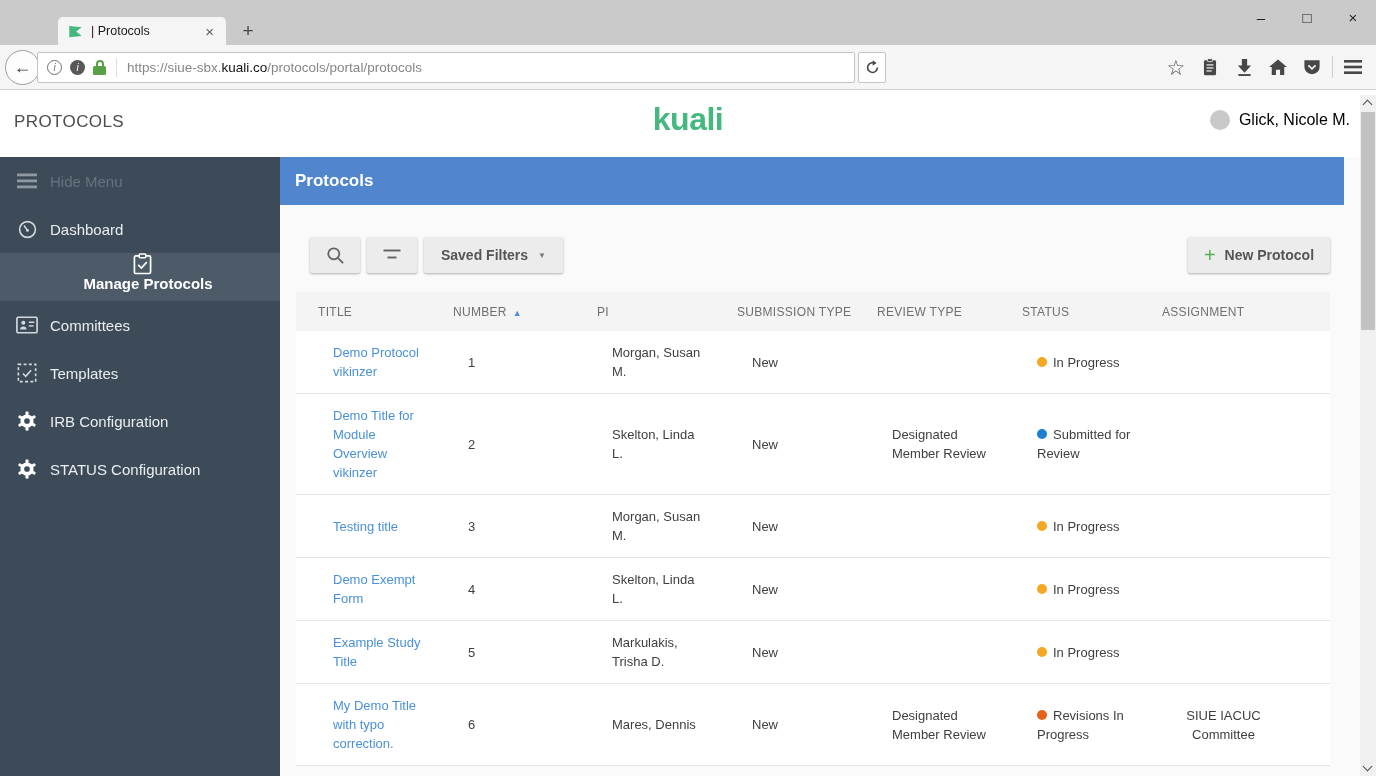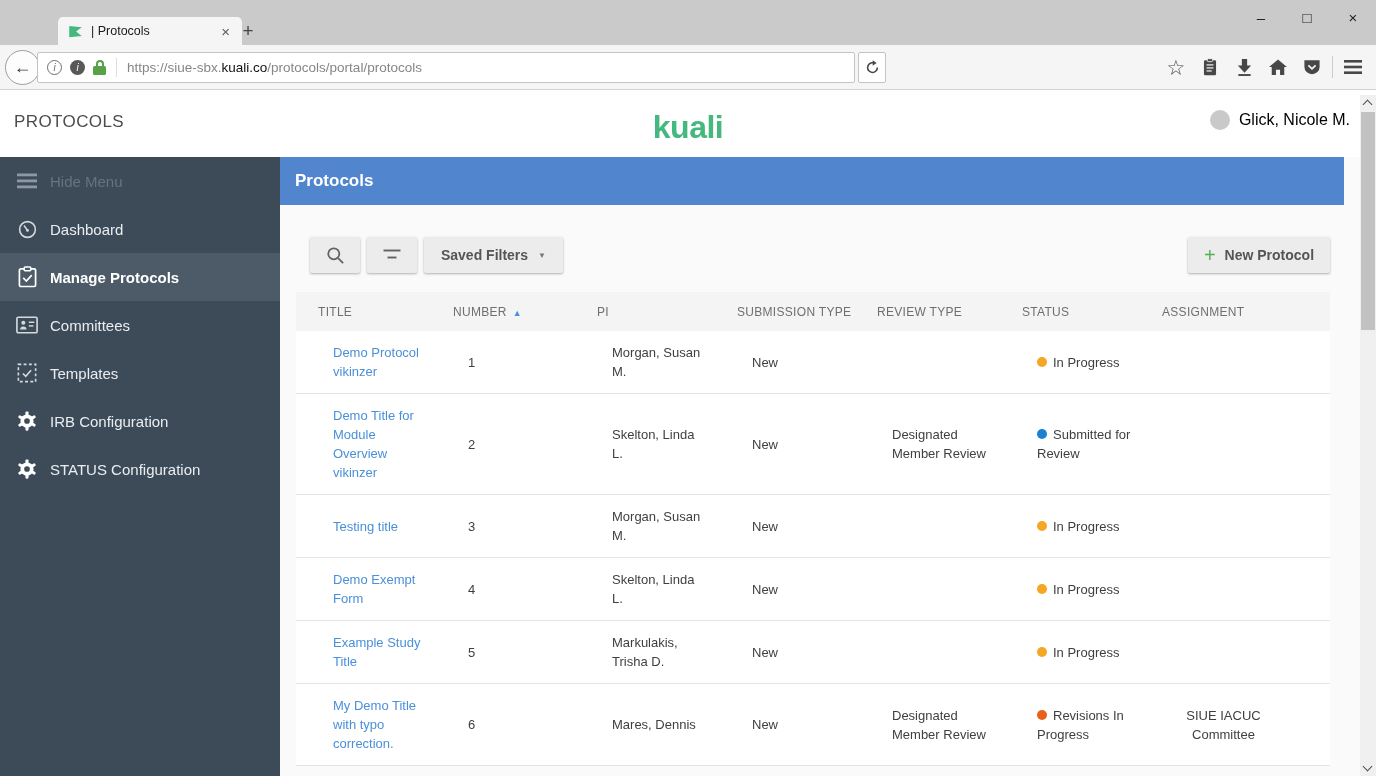--- a/index.html
+++ b/index.html
@@ -7,21 +7,21 @@
   body {
     font-family:"Liberation Sans","DejaVu Sans",sans-serif;
     position:relative; overflow:hidden; background:#fff;
     -webkit-font-smoothing:antialiased;
   }
   
   .titlebar { position:absolute; left:0; top:0; width:1376px; height:45px; background:#cacaca; }
   .win-controls { position:absolute; right:0; top:0; height:34px; display:flex; }
   .win-btn { width:46px; height:34px; display:flex; align-items:center; justify-content:center;
     font-size:15px; color:#222; cursor:default; }
-  .tab { position:absolute; left:58px; top:17px; width:184px; height:28px; background:#f5f5f5;
+  .tab { position:absolute; left:58px; top:17px; width:168px; height:28px; background:#f5f5f5;
     border-radius:5px 5px 0 0; display:flex; align-items:center; padding:0 8px 0 10px; }
   .tab-favicon { width:15px; height:15px; margin-right:8px; flex:0 0 auto; }
   .tab-title { font-size:12.5px; color:#1a1a1a; flex:1; white-space:nowrap; overflow:hidden; }
   .tab-close { font-size:15px; color:#5c5c5c; padding:0 4px; }
   .new-tab { position:absolute; left:234px; top:18px; font-size:19px; color:#474747; width:28px; height:26px;
     display:flex; align-items:center; justify-content:center; }
   .navbar { position:absolute; left:0; top:45px; width:1376px; height:45px; background:#f5f5f5;
     border-bottom:1px solid #d2d2d2; }
   .back-btn { position:absolute; left:5px; top:5px; width:35px; height:35px; border:1px solid #9e9e9e;
     border-radius:50%; background:#fdfdfd; display:flex; align-items:center; justify-content:center;
@@ -48,29 +48,29 @@
     color:#333; font-family:inherit; background:transparent; }
   .searchbar input::placeholder { color:#8a8a8a; }
   .nav-icons { position:absolute; right:6px; top:0; height:44px; display:flex; align-items:center; }
   .nav-ic { width:34px; height:34px; display:flex; align-items:center; justify-content:center; color:#474747; }
   .star-glyph { font-size:21px; line-height:1; color:#474747; }
   .nav-sep { width:1px; height:22px; background:#ccc; margin:0 3px; }
   
   .page { position:absolute; left:0; top:90px; width:1376px; height:686px; background:#fafafa; }
   .app-header { position:absolute; left:0; top:0; width:1376px; height:67px; background:#fff; }
   .app-title { position:absolute; left:14px; top:22px; font-size:17px; color:#4d4d4d; letter-spacing:0.4px; }
-  .logo { position:absolute; left:0; right:0; top:19px; text-align:center; font-size:32px; font-weight:bold;
+  .logo { position:absolute; left:0; right:0; top:11px; text-align:center; font-size:32px; font-weight:bold;
     color:#45b880; letter-spacing:-0.5px; }
   .user-area { position:absolute; right:26px; top:20px; display:flex; align-items:center; gap:9px; }
   .avatar { width:20px; height:20px; border-radius:50%; background:#c9c9c9; }
   .user-name { font-size:16px; color:#000000; }
   
   .sidebar { position:absolute; left:0; top:67px; width:280px; height:619px; background:#3d4b59; }
   .side-item { height:48px; display:flex; align-items:center; padding-left:16px; cursor:pointer; }
-  .side-item.active { background:#4d5b68; }
+  .side-item.active { background:#4d5b68;flex-direction:column; }
   .sicon { width:22px; height:22px; margin-right:12px; display:flex; align-items:center; justify-content:center; flex:0 0 auto; }
   .slabel { font-size:15px; color:#e9edf0; }
   .side-item.active .slabel { font-weight:bold; color:#fff; }
   .side-item.dimmed .slabel { color:#66737f; }
   
   .content { position:absolute; left:280px; top:67px; width:1064px; height:619px; background:#fafafa; }
   .banner { position:absolute; left:0; top:0; width:100%; height:48px; background:#5186ce;
     display:flex; align-items:center; padding-left:15px; }
   .banner-title { color:#fff; font-size:17px; font-weight:bold; }
   .toolbar-btn { position:absolute; top:80px; height:36px; background:#ececec; border-radius:2px;

